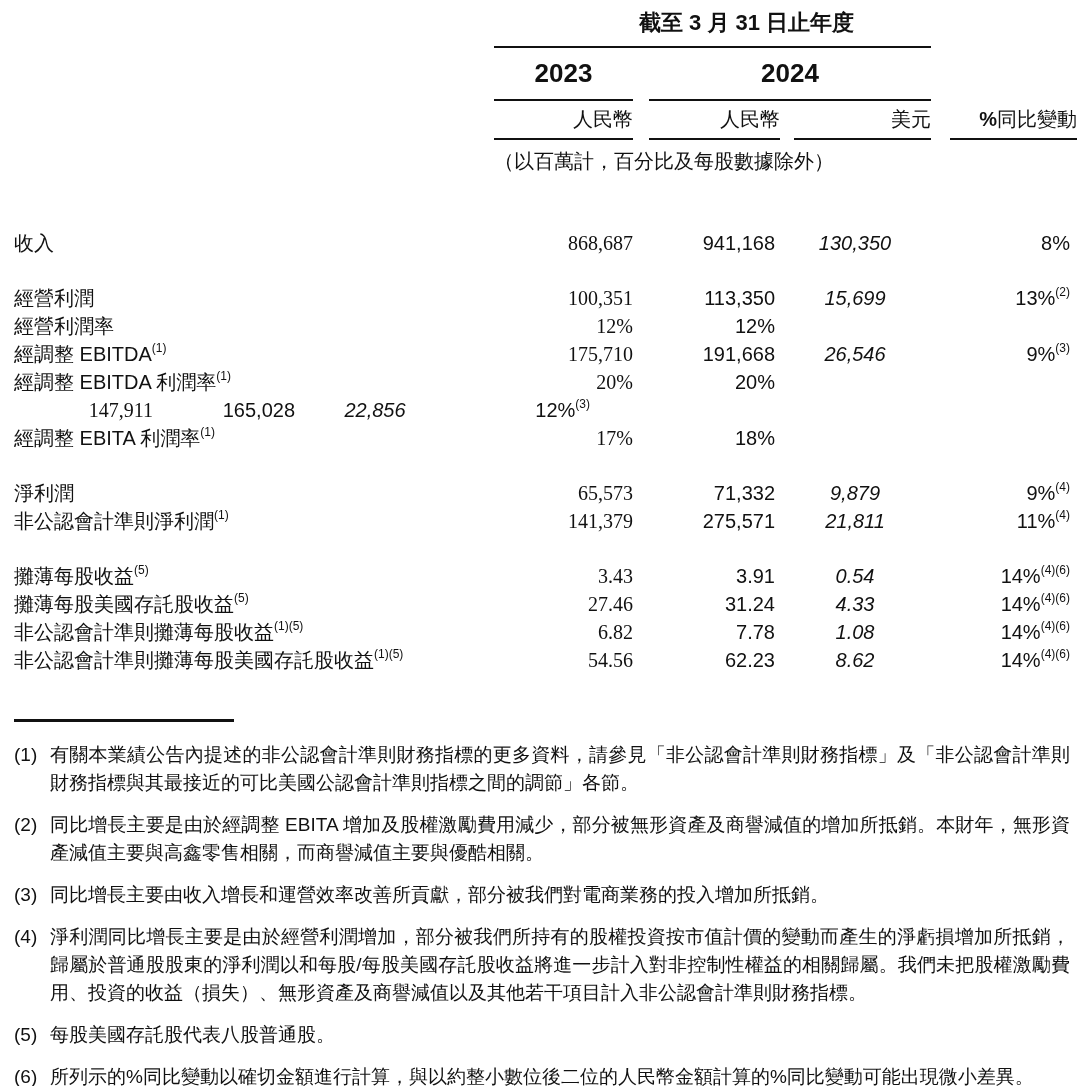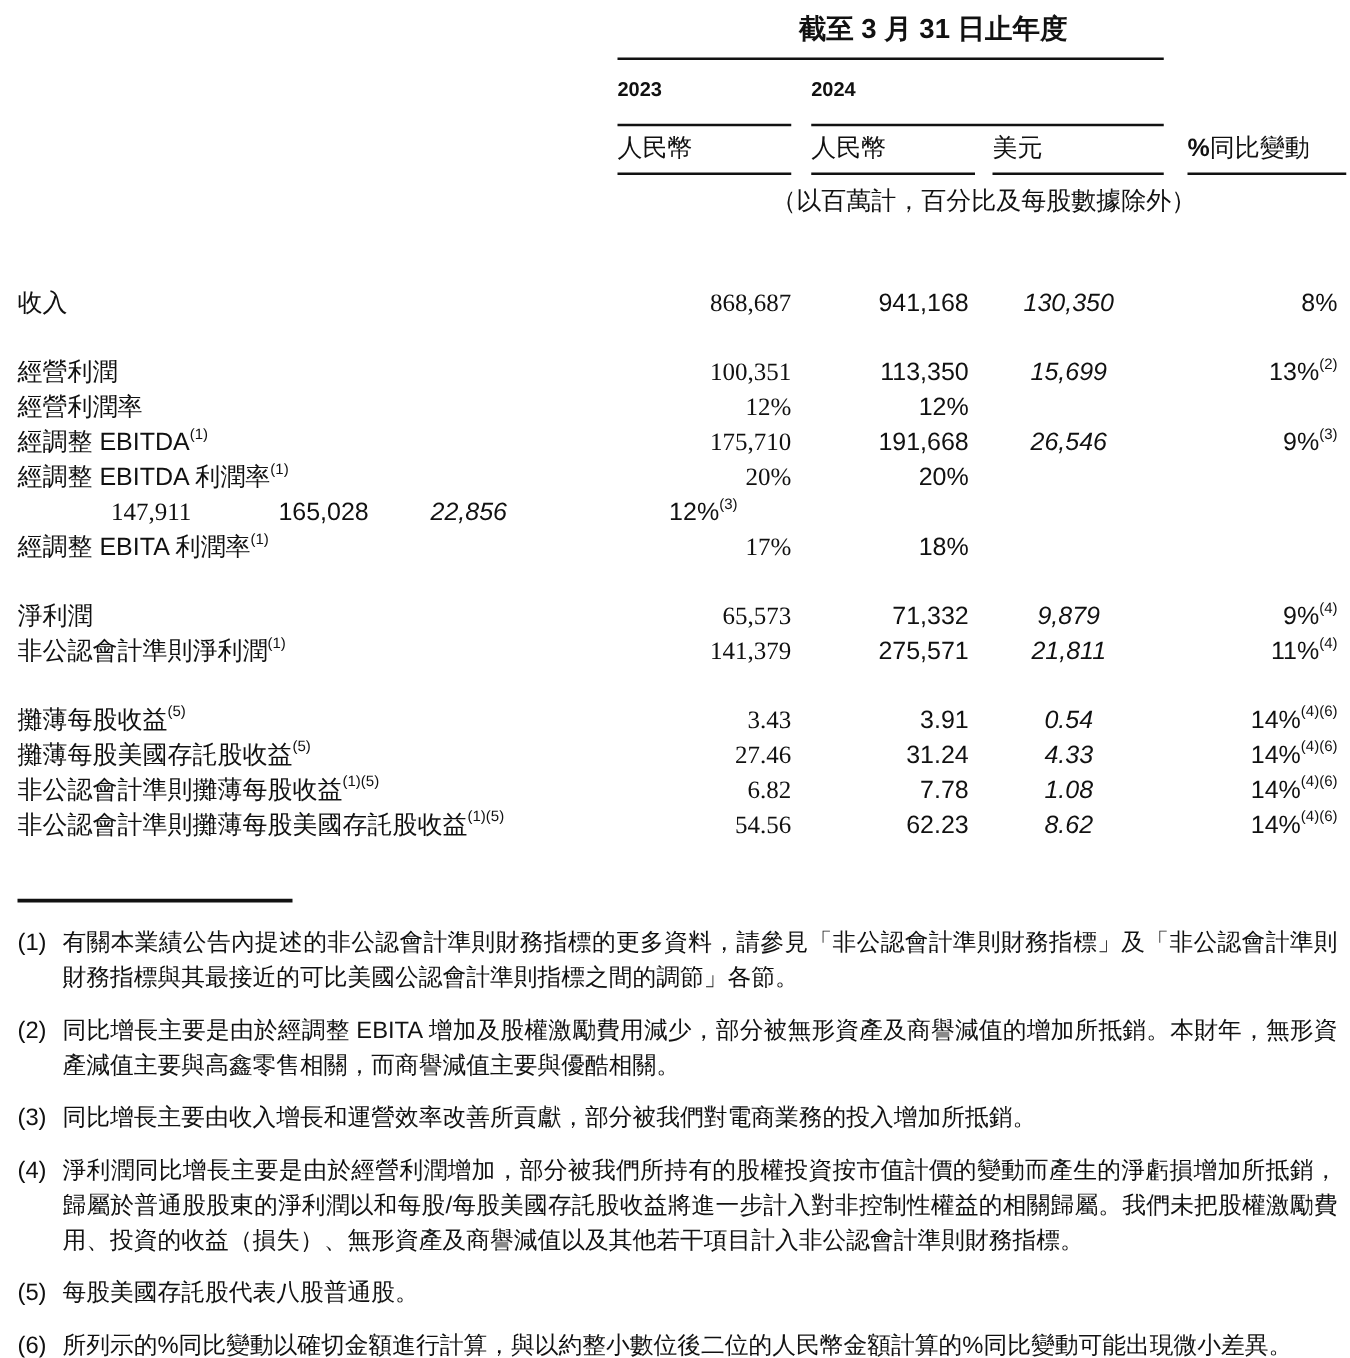--- a/index.html
+++ b/index.html
@@ -16,30 +16,30 @@
   .abs { position: absolute; }
   .rule { position: absolute; height: 2px; background: #111; }
   .period-header {
     top: 8px; left: 478px; width: 437px; height: 32px;
     padding-left: 100px;
     font-size: 22px; font-weight: bold; text-align: center; line-height: 30px;
     white-space: nowrap;
   }
   .year-header {
     top: 58px; height: 32px;
-    font-size: 16px; font-weight: bold; text-align: left; line-height: 30px;
+    font-size: 26px; font-weight: bold; text-align: center; line-height: 30px;
   }
   .col-header {
     top: 105px; height: 28px;
-    font-size: 20px; text-align: left; line-height: 28px; white-space: nowrap;
+    font-size: 20px; text-align: right; line-height: 28px; white-space: nowrap;
   }
   .col-header b { font-weight: bold; }
   .unit-note {
     top: 147px; left: 494px; width: 586px; height: 28px;
-    font-size: 20px; text-align: center; line-height: 28px; white-space: nowrap;
+    font-size: 20px; text-align: left; line-height: 28px; white-space: nowrap;
   }
 
   
   .table {
     position: absolute; top: 229px; left: 14px; width: 1066px;
     font-size: 20px;
   }
   .row { display: flex; height: 28px; line-height: 28px; white-space: nowrap; }
   .spacer { height: 27px; }
   .cell { flex: none; }

